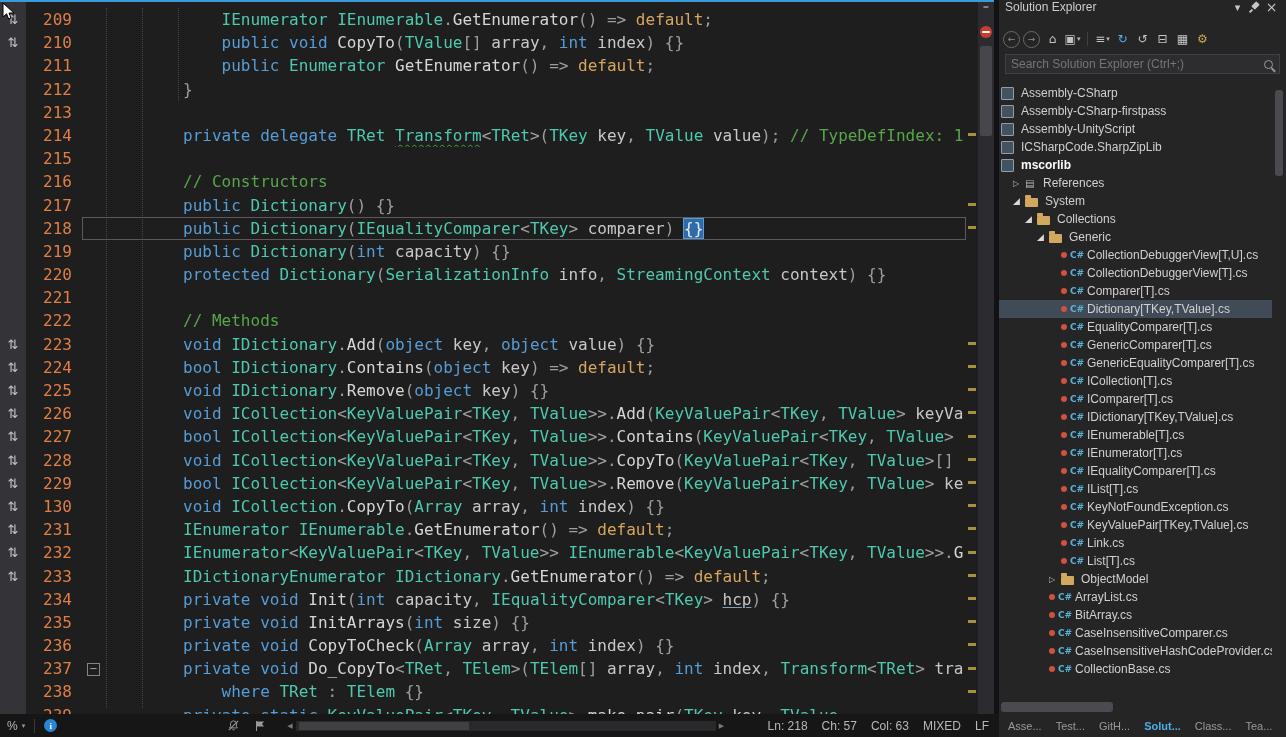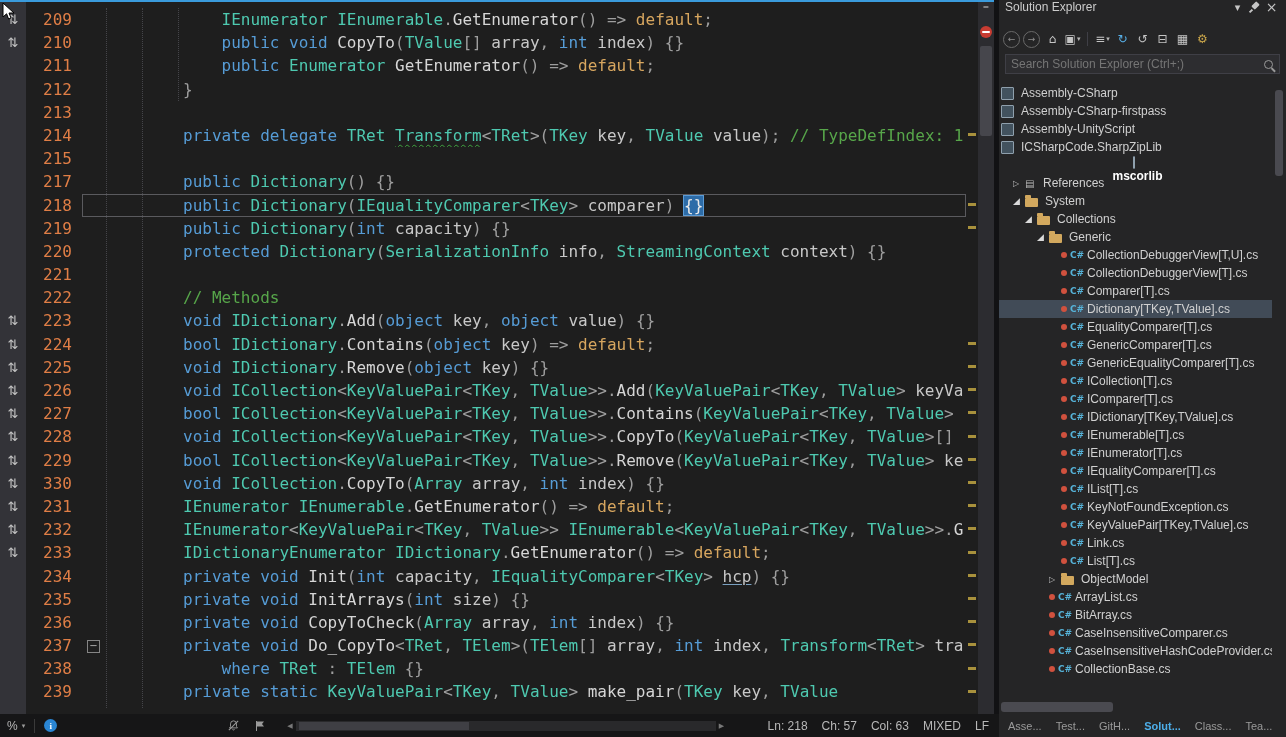--- a/index.html
+++ b/index.html
@@ -180,20 +180,28 @@
         <div class="row">
           <span class="gutter"></span>
           <span class="lnum">215</span>
           <span class="rowbody">
             <span class="outline"></span>
             <span class="codetext"></span>
           </span>
         </div>
         <div class="row">
           <span class="gutter"></span>
+          <span class="lnum">216</span>
+          <span class="rowbody">
+            <span class="outline"></span>
+            <span class="codetext"><span class="tk-pl">        </span><span class="tk-c">// Constructors</span></span>
+          </span>
+        </div>
+        <div class="row">
+          <span class="gutter"></span>
           <span class="lnum">217</span>
           <span class="rowbody">
             <span class="outline"></span>
             <span class="codetext"><span class="tk-pl">        </span><span class="tk-k">public</span><span class="tk-pl"> </span><span class="tk-t">Dictionary</span><span class="tk-p">() {}</span></span>
           </span>
         </div>
         <div class="row">
           <span class="gutter"></span>
           <span class="lnum">218</span>
           <span class="rowbody cur">
@@ -284,21 +292,21 @@
         <div class="row">
           <span class="gutter">⇅</span>
           <span class="lnum">229</span>
           <span class="rowbody">
             <span class="outline"></span>
             <span class="codetext"><span class="tk-pl">        </span><span class="tk-k">bool</span><span class="tk-pl"> </span><span class="tk-t">ICollection</span><span class="tk-p">&lt;</span><span class="tk-t">KeyValuePair</span><span class="tk-p">&lt;</span><span class="tk-t">TKey</span><span class="tk-p">, </span><span class="tk-t">TValue</span><span class="tk-p">&gt;&gt;.</span><span class="tk-m">Remove</span><span class="tk-p">(</span><span class="tk-t">KeyValuePair</span><span class="tk-p">&lt;</span><span class="tk-t">TKey</span><span class="tk-p">, </span><span class="tk-t">TValue</span><span class="tk-p">&gt; </span><span class="tk-v">ke</span></span>
           </span>
         </div>
         <div class="row">
           <span class="gutter">⇅</span>
-          <span class="lnum">330</span>
+          <span class="lnum">130</span>
           <span class="rowbody">
             <span class="outline"></span>
             <span class="codetext"><span class="tk-pl">        </span><span class="tk-k">void</span><span class="tk-pl"> </span><span class="tk-t">ICollection</span><span class="tk-p">.</span><span class="tk-m">CopyTo</span><span class="tk-p">(</span><span class="tk-t">Array</span><span class="tk-pl"> </span><span class="tk-v">array</span><span class="tk-p">, </span><span class="tk-k">int</span><span class="tk-pl"> </span><span class="tk-v">index</span><span class="tk-p">) {}</span></span>
           </span>
         </div>
         <div class="row">
           <span class="gutter">⇅</span>
           <span class="lnum">231</span>
           <span class="rowbody">
             <span class="outline"></span>
@@ -461,21 +469,21 @@
             <span class="lbl">Assembly-CSharp-firstpass</span>
           </div>
           <div class="trow" style="padding-left: 2px;">
             <span class="i-proj"></span>
             <span class="lbl">Assembly-UnityScript</span>
           </div>
           <div class="trow" style="padding-left: 2px;">
             <span class="i-proj"></span>
             <span class="lbl">ICSharpCode.SharpZipLib</span>
           </div>
-          <div class="trow bold" style="padding-left: 2px; flex-direction: column;">
+          <div class="trow bold" style="padding-left: 2px;">
             <span class="i-proj"></span>
             <span class="lbl">mscorlib</span>
           </div>
           <div class="trow" style="padding-left: 14px;">
             <span class="arrow">▷</span>
             <span class="i-ref">▤</span>
             <span class="lbl">References</span>
           </div>
           <div class="trow" style="padding-left: 14px;">
             <span class="arrow exp">◢</span>

